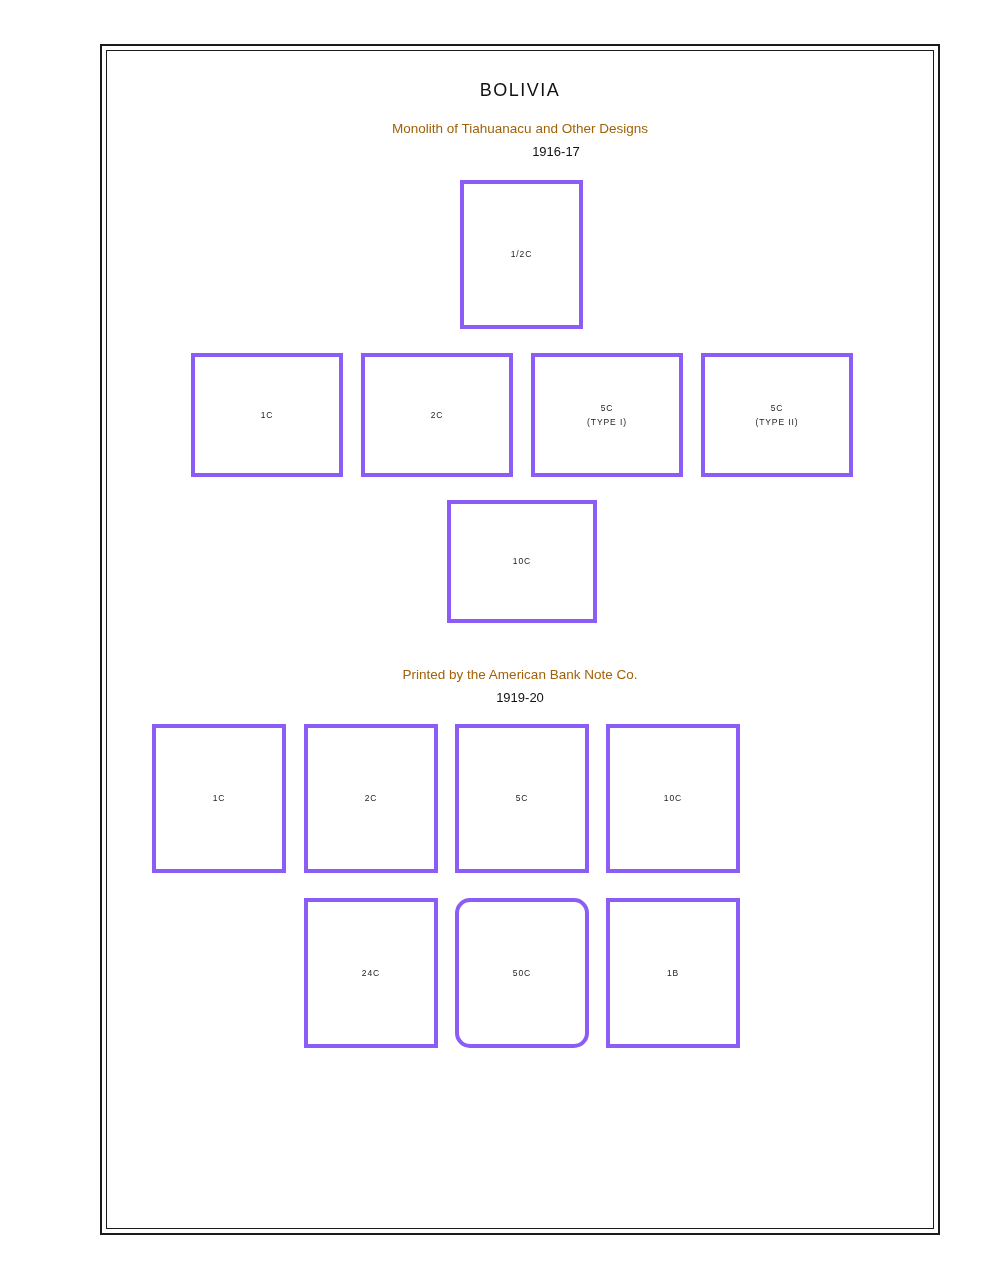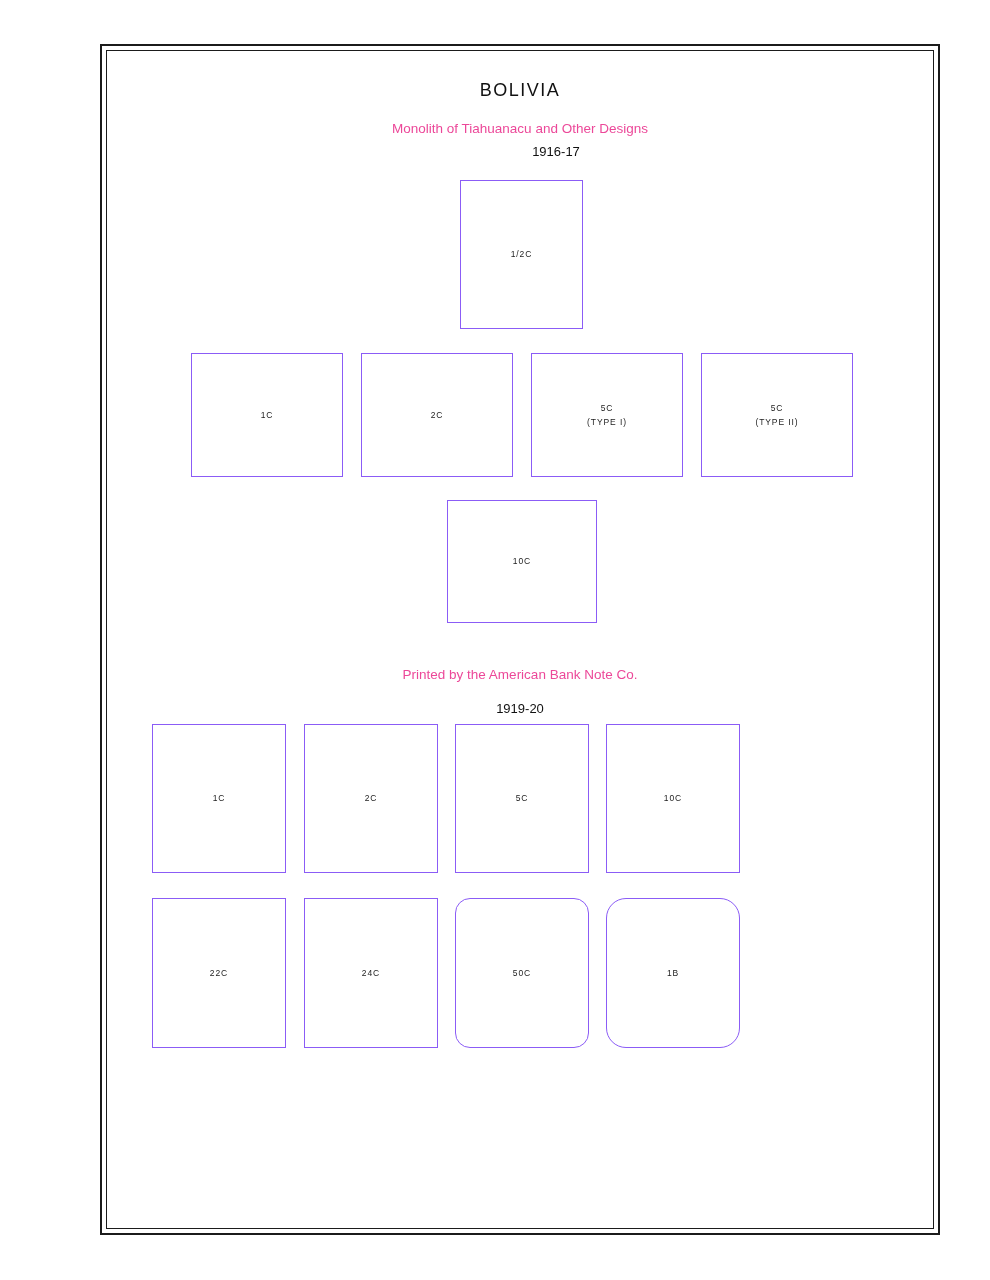--- a/index.html
+++ b/index.html
@@ -43,30 +43,30 @@
   }
   .page-title {
     top: 80px;
     font-size: 18px;
     letter-spacing: 1.5px;
     color: #111;
     text-align: center;
   }
   .section-heading {
     font-size: 13.5px;
-    color: #ec4899;
+    color: #a16207;
   }
   .section-years {
     font-size: 13px;
     color: #111;
   }
   .stamp {
     position: absolute;
     box-sizing: border-box;
-    border: 1px solid #8b5cf6;
+    border: 4px solid #8b5cf6;
     background: #ffffff;
     display: flex;
     flex-direction: column;
     align-items: center;
     justify-content: center;
     gap: 3px;
   }
   .stamp-label, .stamp-sublabel {
     font-size: 8.5px;
     letter-spacing: 0.9px;
@@ -105,41 +105,38 @@
   <div class="stamp" style="left:701px; top:353px; width:152px; height:124px;">
     <span class="stamp-label">5C</span>
     <span class="stamp-sublabel">(TYPE II)</span>
   </div>
 
   <div class="stamp" style="left:447px; top:500px; width:150px; height:123px;">
     <span class="stamp-label">10C</span>
   </div>
 
   <div class="centered-text section-heading" style="top:667px;">Printed by the American Bank Note Co.</div>
-  <div class="centered-text section-years" style="top:690px;margin-top:11px;">1919-20</div>
+  <div class="centered-text section-years" style="top:690px;">1919-20</div>
 
   <div class="stamp" style="left:152px; top:724px; width:134px; height:149px;">
     <span class="stamp-label">1C</span>
   </div>
   <div class="stamp" style="left:304px; top:724px; width:134px; height:149px;">
     <span class="stamp-label">2C</span>
   </div>
   <div class="stamp" style="left:455px; top:724px; width:134px; height:149px;">
     <span class="stamp-label">5C</span>
   </div>
   <div class="stamp" style="left:606px; top:724px; width:134px; height:149px;">
     <span class="stamp-label">10C</span>
   </div>
 
-  <div class="stamp" style="left:152px; top:898px; width:134px; height:150px;">
-    <span class="stamp-label">22C</span>
-  </div>
   <div class="stamp" style="left:304px; top:898px; width:134px; height:150px;">
     <span class="stamp-label">24C</span>
   </div>
   <div class="stamp" style="left:455px; top:898px; width:134px; height:150px;border-radius:15px;">
     <span class="stamp-label">50C</span>
   </div>
-  <div class="stamp" style="left:606px; top:898px; width:134px; height:150px;border-radius:20px;">
+  <div class="stamp" style="left:606px; top:898px; width:134px; height:150px;">
     <span class="stamp-label">1B</span>
   </div>
 
 </div>
 
 </body></html>

